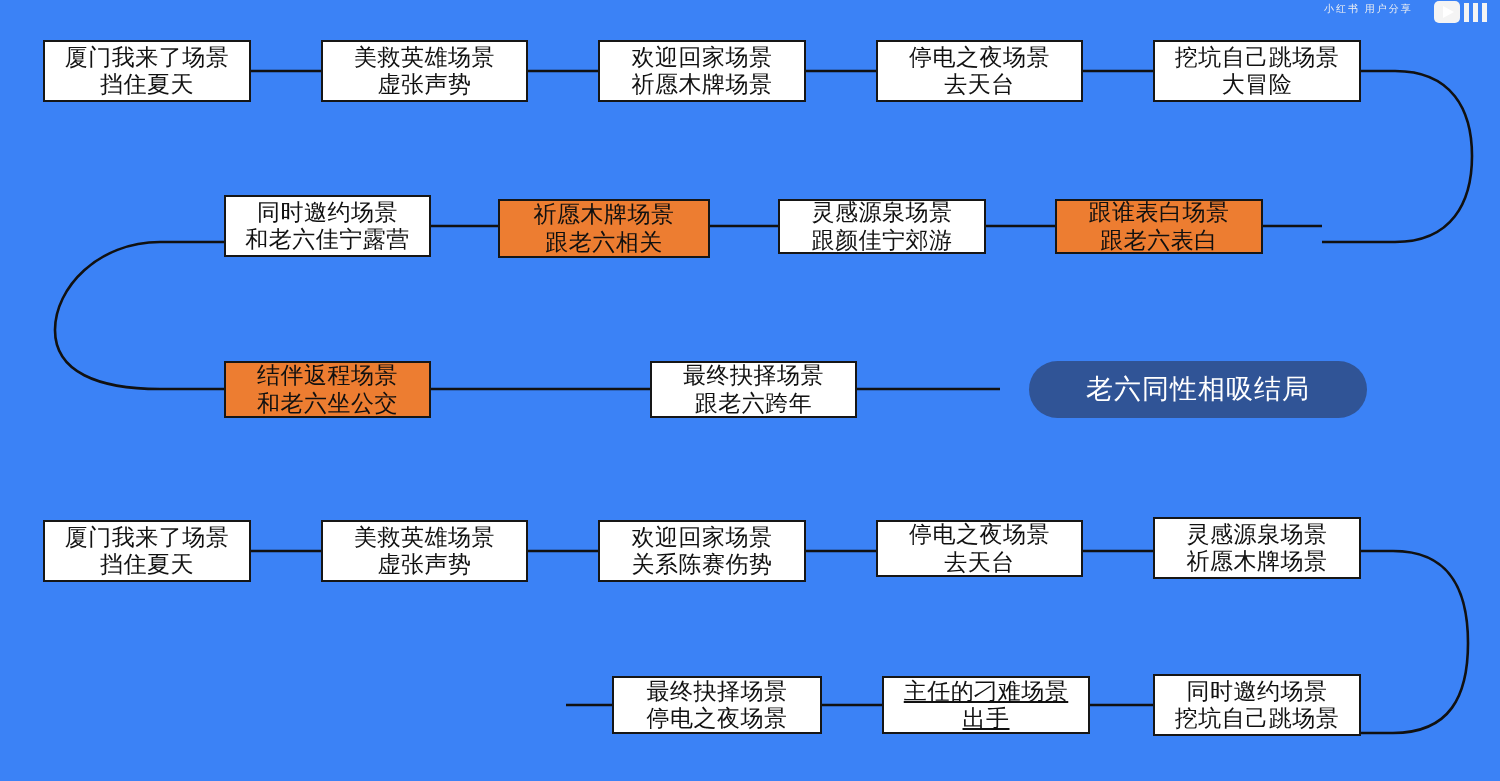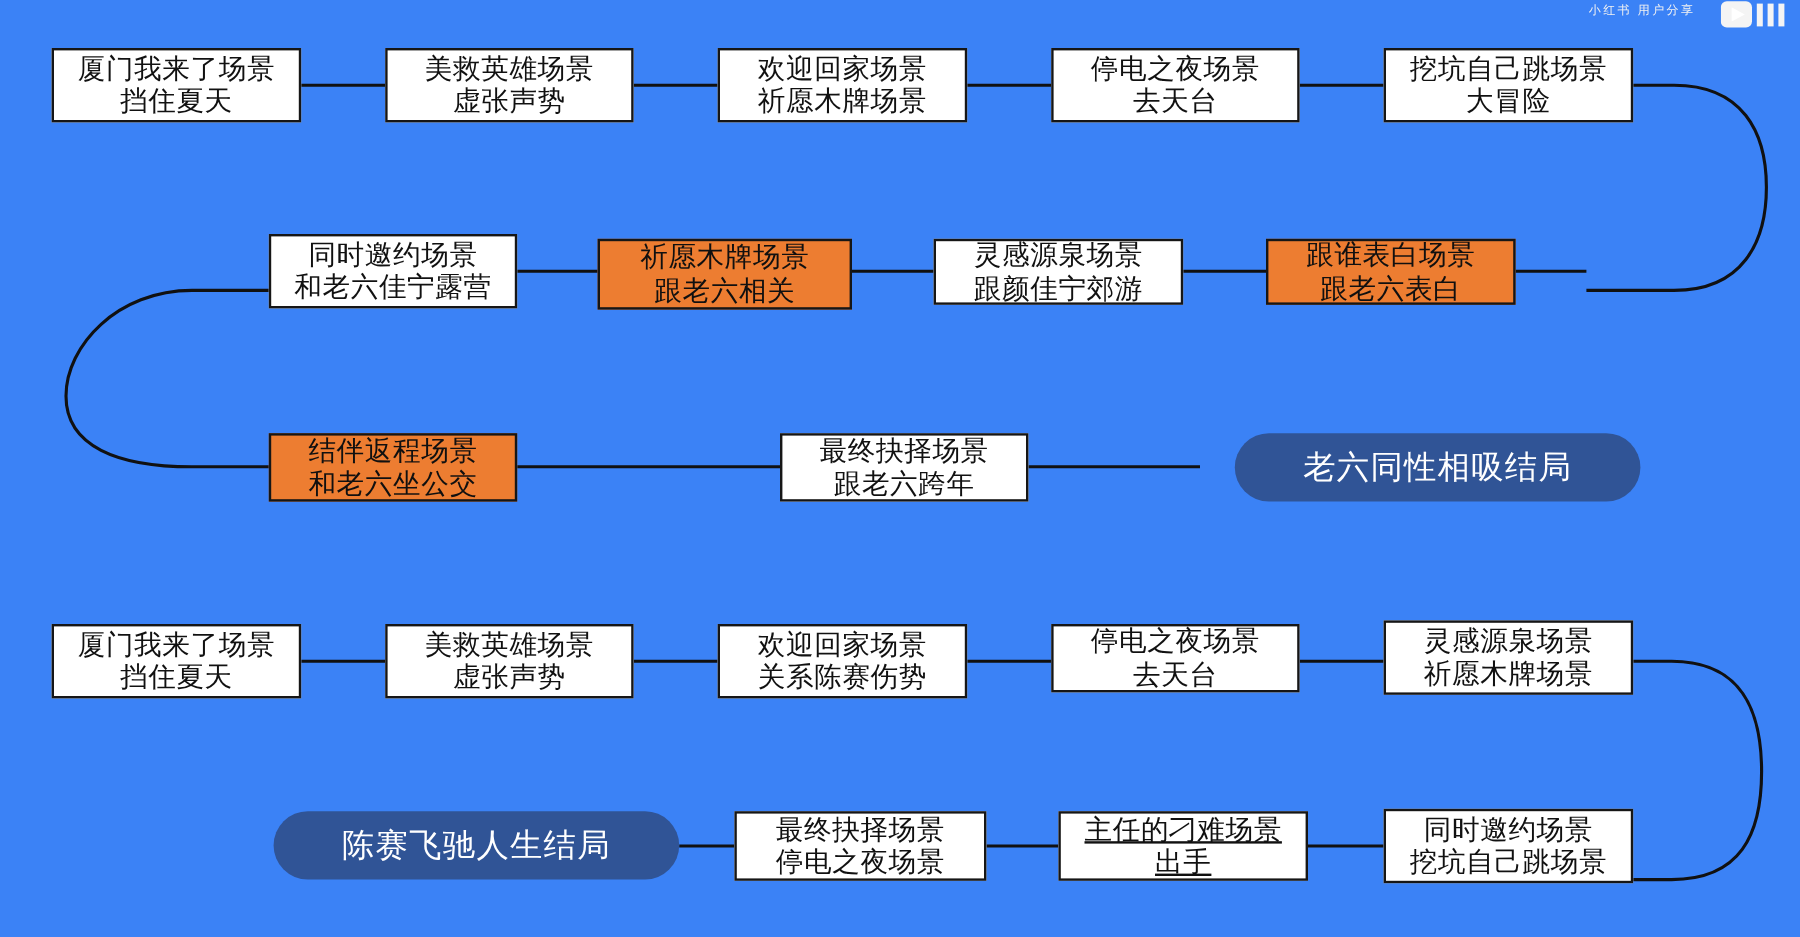--- a/index.html
+++ b/index.html
@@ -209,23 +209,20 @@
   <div class="node scene" style="left:876px; top:520px; width:207px; height:57px;">
     <span class="node-line">停电之夜场景</span>
     <span class="node-line">去天台</span>
   </div>
 
   <div class="node scene" style="left:1153px; top:517px; width:208px; height:62px;">
     <span class="node-line">灵感源泉场景</span>
     <span class="node-line">祈愿木牌场景</span>
   </div>
 
-  <div class="node ending" style="left:228px; top:676px; width:338px; height:57px;">
-    <span class="node-line">陈赛飞驰人生结局</span>
-  </div>
 
   <div class="node scene" style="left:612px; top:676px; width:210px; height:58px;">
     <span class="node-line">最终抉择场景</span>
     <span class="node-line">停电之夜场景</span>
   </div>
 
   <div class="node scene" style="left:882px; top:676px; width:208px; height:58px;text-decoration:underline;">
     <span class="node-line">主任的刁难场景</span>
     <span class="node-line">出手</span>
   </div>

